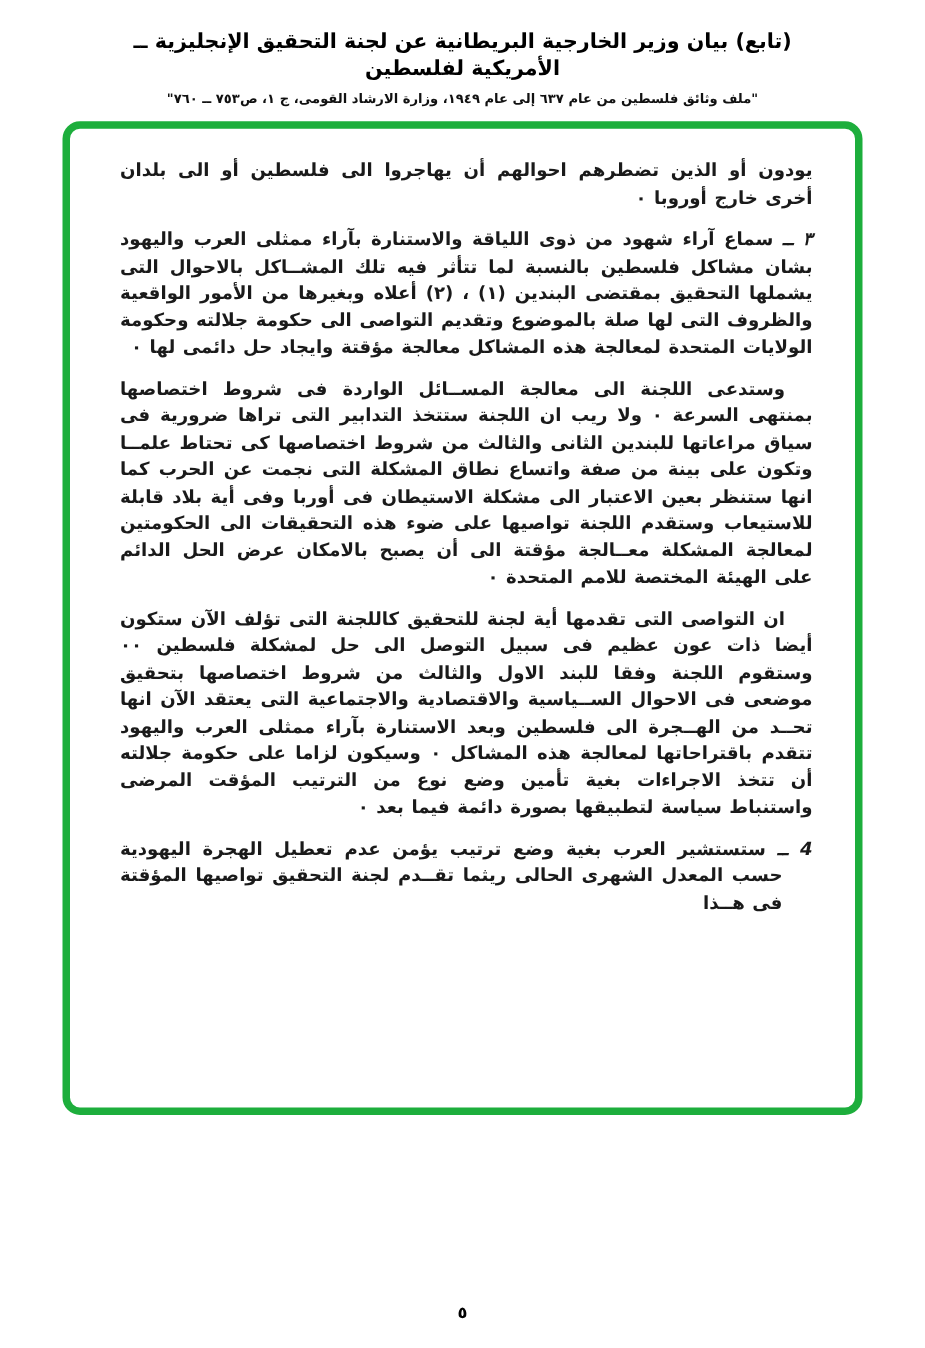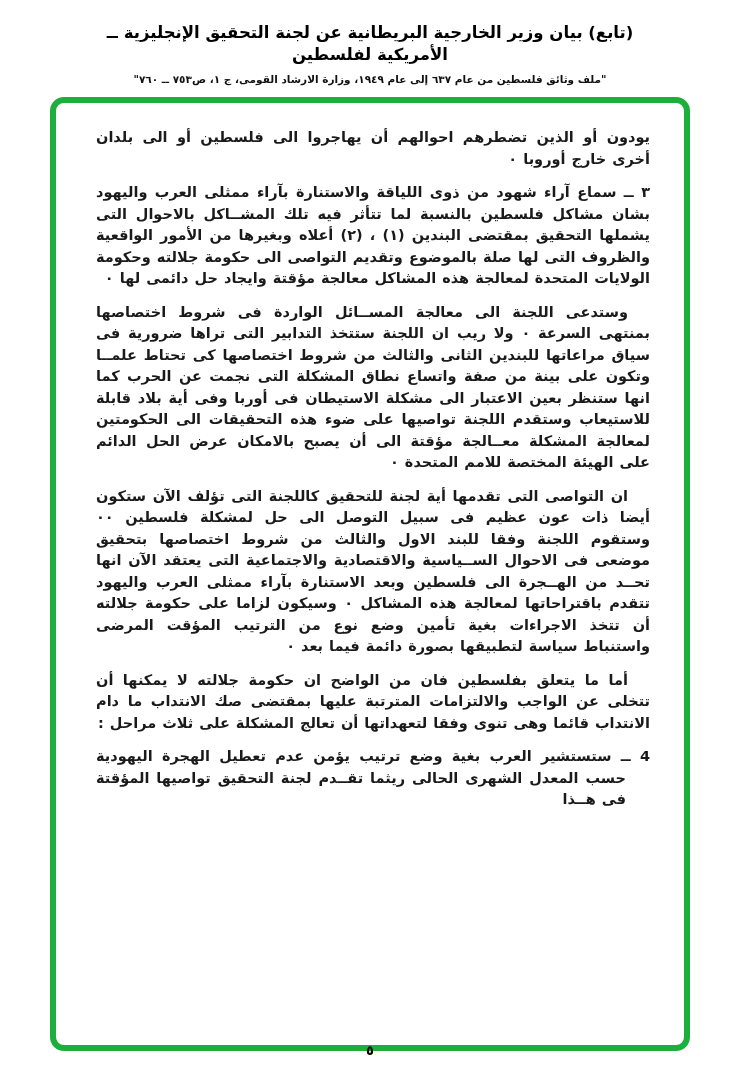--- a/index.html
+++ b/index.html
@@ -32,21 +32,21 @@
     font-size: 10.5px;
     font-weight: bold;
     color: #111111;
   }
   .content-box {
     position: absolute;
     top: 97px;
     right: 50px;
     box-sizing: border-box;
     width: 640px;
-    height: 954px;
+    height: 795px;
     border: 6px solid #1dae3c;
     border-radius: 14px;
     padding: 24px 34px 0 40px;
     background: #ffffff;
     overflow: hidden;
   }
   .para {
     margin: 0 0 12px 0;
     text-align: justify;
     font-size: 14.5px;
@@ -55,21 +55,21 @@
     color: #1a1a1a;
     word-spacing: 1px;
   }
   .para.continuation { text-indent: 0; }
   .para.indented     { text-indent: 22px; }
   .para.numbered     { text-indent: 0; }
   .para.numbered-hang {
     padding-right: 24px;
     text-indent: -24px;
   }
-  .item-number { white-space: pre; }
+  .item-number { white-space: pre; font-style: italic; }
   .page-number {
     position: absolute;
     bottom: 20px;
     left: 0;
     right: 0;
     text-align: center;
     font-size: 13px;
     font-weight: bold;
     color: #000000;
   }
@@ -83,20 +83,19 @@
     <div class="doc-title">(تابع) بيان وزير الخارجية البريطانية عن لجنة التحقيق الإنجليزية ــ الأمريكية لفلسطين</div>
     <div class="doc-source">"ملف وثائق فلسطين من عام ٦٣٧ إلى عام ١٩٤٩، وزارة الارشاد القومى، ج ١، ص٧٥٣ ــ ٧٦٠"</div>
   </header>
 
   <main class="content-box" style="border-color: rgb(29, 174, 60);">
     <div id="paragraphs">
         <p class="para continuation" style="color: rgb(26, 26, 26);">يودون أو الذين تضطرهم احوالهم أن يهاجروا الى فلسطين أو الى بلدان أخرى خارج أوروبا ٠</p>
         <p class="para numbered" style="color: rgb(26, 26, 26);"><span class="item-number">٣ ــ </span>سماع آراء شهود من ذوى اللياقة والاستنارة بآراء ممثلى العرب واليهود بشان مشاكل فلسطين بالنسبة لما تتأثر فيه تلك المشــاكل بالاحوال التى يشملها التحقيق بمقتضى البندين (١) ، (٢) أعلاه وبغيرها من الأمور الواقعية والظروف التى لها صلة بالموضوع وتقديم التواصى الى حكومة جلالته وحكومة الولايات المتحدة لمعالجة هذه المشاكل معالجة مؤقتة وايجاد حل دائمى لها ٠</p>
         <p class="para indented" style="color: rgb(26, 26, 26);">وستدعى اللجنة الى معالجة المســائل الواردة فى شروط اختصاصها بمنتهى السرعة ٠ ولا ريب ان اللجنة ستتخذ التدابير التى تراها ضرورية فى سياق مراعاتها للبندين الثانى والثالث من شروط اختصاصها كى تحتاط علمــا وتكون على بينة من صفة واتساع نطاق المشكلة التى نجمت عن الحرب كما انها ستنظر بعين الاعتبار الى مشكلة الاستيطان فى أوربا وفى أية بلاد قابلة للاستيعاب وستقدم اللجنة تواصيها على ضوء هذه التحقيقات الى الحكومتين لمعالجة المشكلة معــالجة مؤقتة الى أن يصبح بالامكان عرض الحل الدائم على الهيئة المختصة للامم المتحدة ٠</p>
         <p class="para indented" style="color: rgb(26, 26, 26);">ان التواصى التى تقدمها أية لجنة للتحقيق كاللجنة التى تؤلف الآن ستكون أيضا ذات عون عظيم فى سبيل التوصل الى حل لمشكلة فلسطين ٠٠ وستقوم اللجنة وفقا للبند الاول والثالث من شروط اختصاصها بتحقيق موضعى فى الاحوال الســياسية والاقتصادية والاجتماعية التى يعتقد الآن انها تحــد من الهــجرة الى فلسطين وبعد الاستنارة بآراء ممثلى العرب واليهود تتقدم باقتراحاتها لمعالجة هذه المشاكل ٠ وسيكون لزاما على حكومة جلالته أن تتخذ الاجراءات بغية تأمين وضع نوع من الترتيب المؤقت المرضى واستنباط سياسة لتطبيقها بصورة دائمة فيما بعد ٠</p>
-        <p class="para indented" style="color: rgb(26, 26, 26);">أما ما يتعلق بفلسطين فان من الواضح ان حكومة جلالته لا يمكنها أن تتخلى عن الواجب والالتزامات المترتبة عليها بمقتضى صك الانتداب ما دام الانتداب قائما وهى تنوى وفقا لتعهداتها أن تعالج المشكلة على ثلاث مراحل :</p>
         <p class="para numbered-hang" style="color: rgb(26, 26, 26);"><span class="item-number">4 ــ </span>ستستشير العرب بغية وضع ترتيب يؤمن عدم تعطيل الهجرة اليهودية حسب المعدل الشهرى الحالى ريثما تقــدم لجنة التحقيق تواصيها المؤقتة فى هــذا </p>
       </div>
   </main>
 
   <div class="page-number">٥</div>
 
 </div>
 
 </body></html>

